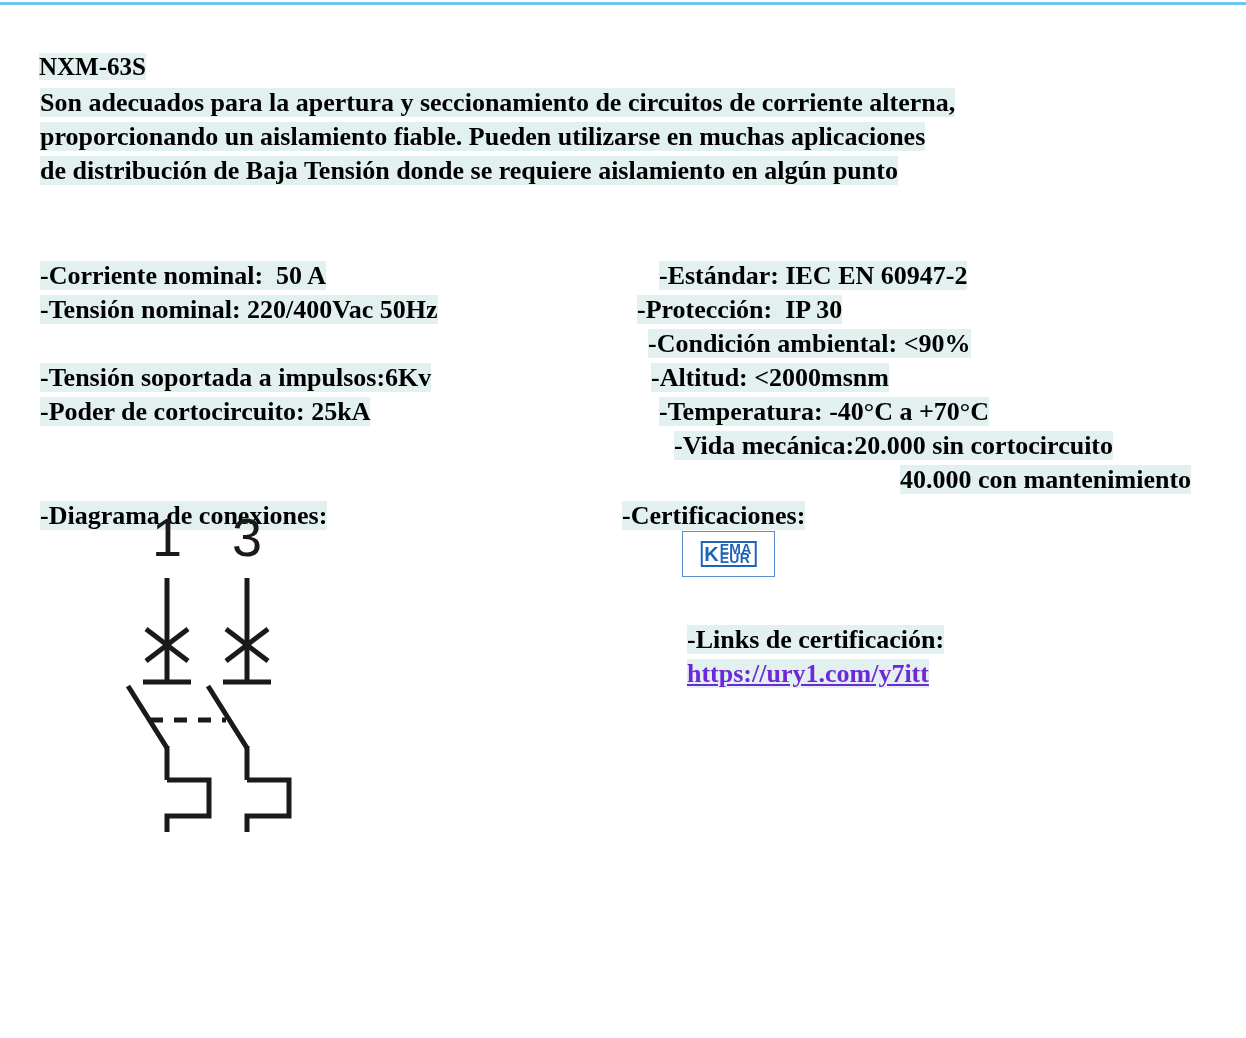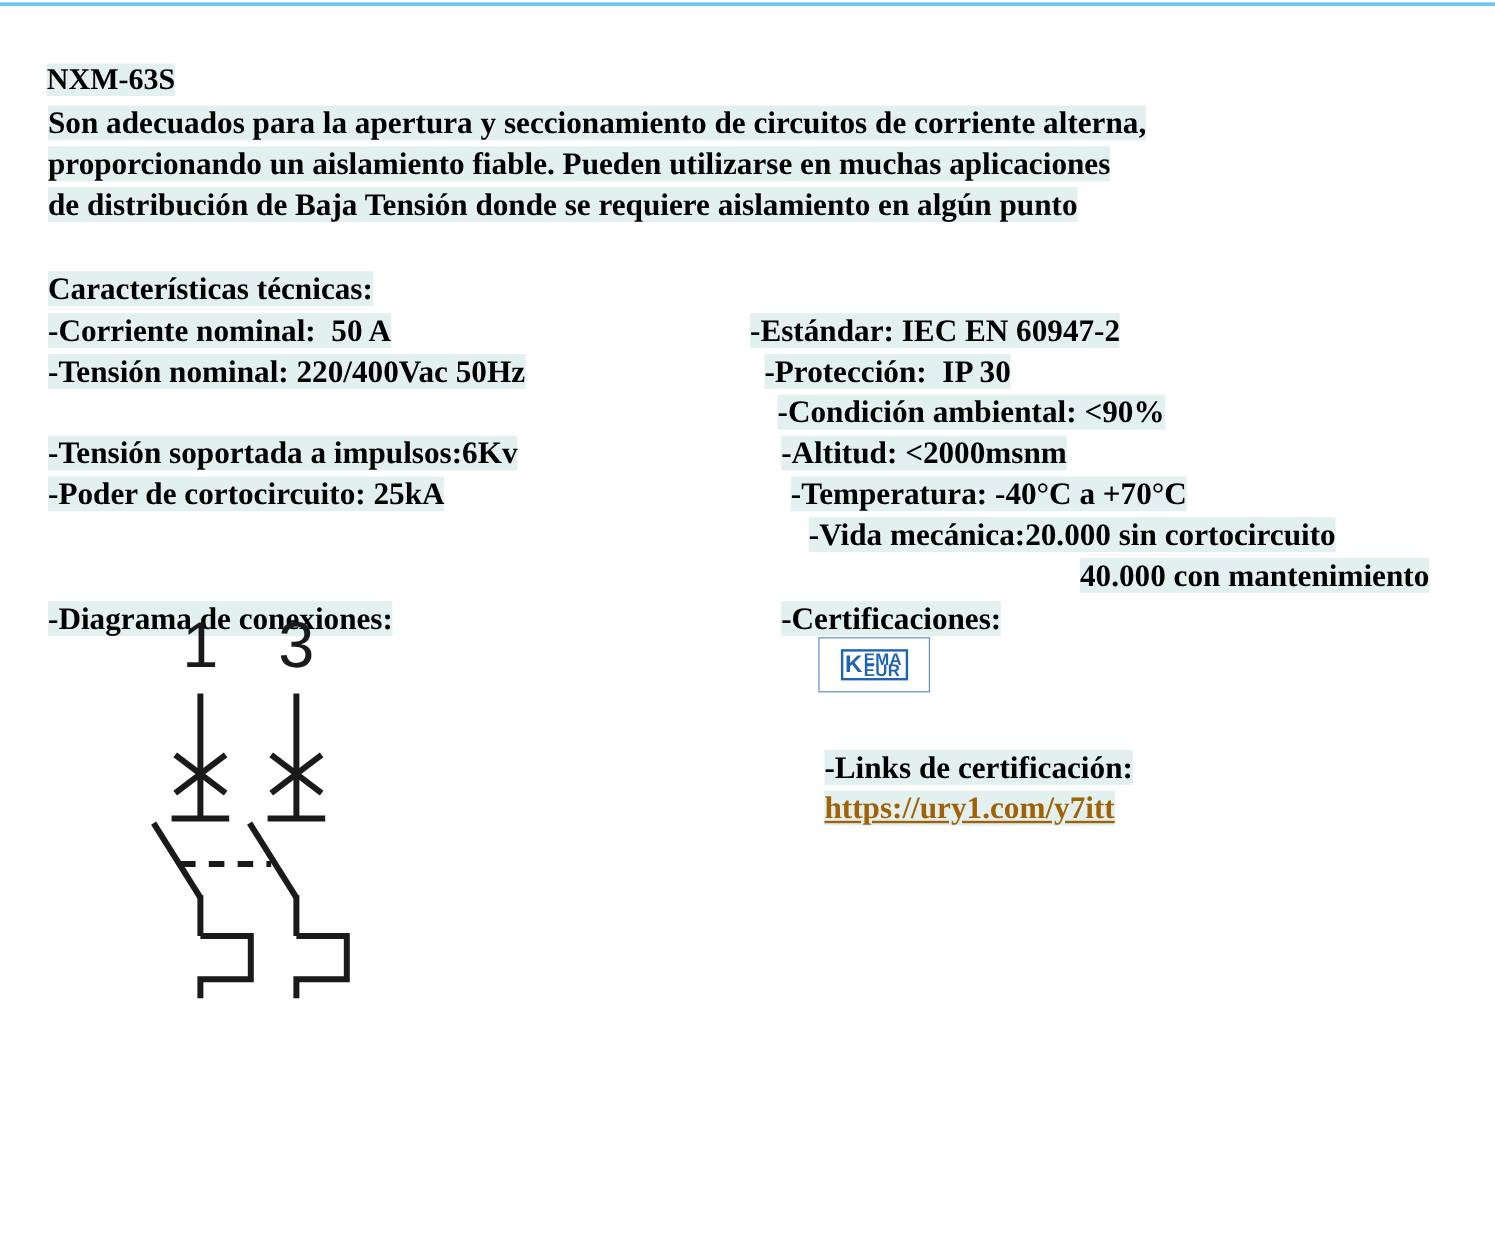--- a/index.html
+++ b/index.html
@@ -41,21 +41,21 @@
   .hl {
     background: #e2f1f0;
     box-decoration-break: clone;
     -webkit-box-decoration-break: clone;
   }
   .title { font-size: 25px; }
   .spec  { font-size: 26px; }
 
   
   .link {
-    color: #a16207;
+    color: #6d28d9;
     text-decoration: underline;
     font-weight: bold;
     cursor: pointer;
   }
 
   
   .kema-wrap {
     position: absolute;
     left: 682px;
     top: 531px;
@@ -129,38 +129,35 @@
   <div class="txt" style="left:14px; top:52px;">
     <span class="hl">Son adecuados para la apertura y seccionamiento de circuitos de corriente alterna,</span>
   </div>
   <div class="txt" style="left:14px; top:86px;">
     <span class="hl">proporcionando un aislamiento fiable. Pueden utilizarse en muchas aplicaciones</span>
   </div>
   <div class="txt" style="left:14px; top:120px;">
     <span class="hl">de distribución de Baja Tensión donde se requiere aislamiento en algún punto</span>
   </div>
 
-  <div class="txt spec" style="left:14px; top:190px;">
-    <span class="hl">Características técnicas:</span>
-  </div>
 
   <div class="txt spec" style="left:14px; top:225px;">
     <span class="hl">-Corriente nominal:  50 A</span>
   </div>
   <div class="txt spec" style="left:14px; top:259px;">
     <span class="hl">-Tensión nominal: 220/400Vac 50Hz</span>
   </div>
   <div class="txt spec" style="left:14px; top:327px;">
     <span class="hl">-Tensión soportada a impulsos:6Kv</span>
   </div>
   <div class="txt spec" style="left:14px; top:361px;">
     <span class="hl">-Poder de cortocircuito: 25kA</span>
   </div>
 
-  <div class="txt spec" style="left:599px; top:225px;">
+  <div class="txt spec" style="left:633px; top:225px;">
     <span class="hl">-Estándar: IEC EN 60947-2</span>
   </div>
   <div class="txt spec" style="left:611px; top:259px;">
     <span class="hl">-Protección:  IP 30</span>
   </div>
   <div class="txt spec" style="left:622px; top:293px;">
     <span class="hl">-Condición ambiental: &lt;90%</span>
   </div>
   <div class="txt spec" style="left:625px; top:327px;">
     <span class="hl">-Altitud: &lt;2000msnm</span>
@@ -171,21 +168,21 @@
   <div class="txt spec" style="left:648px; top:395px;">
     <span class="hl">-Vida mecánica:20.000 sin cortocircuito</span>
   </div>
   <div class="txt spec" style="left:874px; top:429px;">
     <span class="hl">40.000 con mantenimiento</span>
   </div>
 
   <div class="txt spec" style="left:14px; top:465px;">
     <span class="hl">-Diagrama de conexiones:</span>
   </div>
-  <div class="txt spec" style="left:625px; top:465px;">
+  <div class="txt spec" style="left:596px; top:465px;">
     <span class="hl">-Certificaciones:</span>
   </div>
 
   <div class="kema-wrap">
     <div class="kema-inner">
       <div class="kema-k">K</div>
       <div class="kema-stack">
         <span>EMA</span>
         <span>EUR</span>
       </div>

